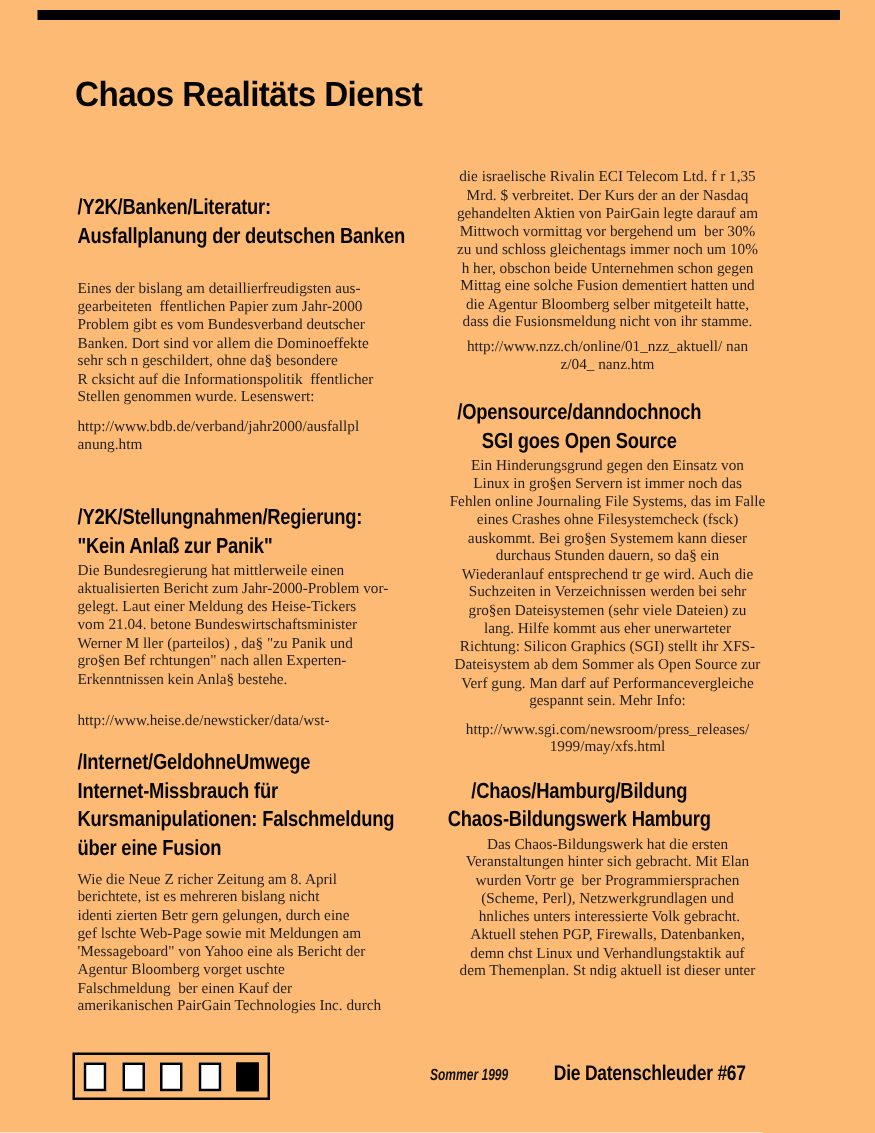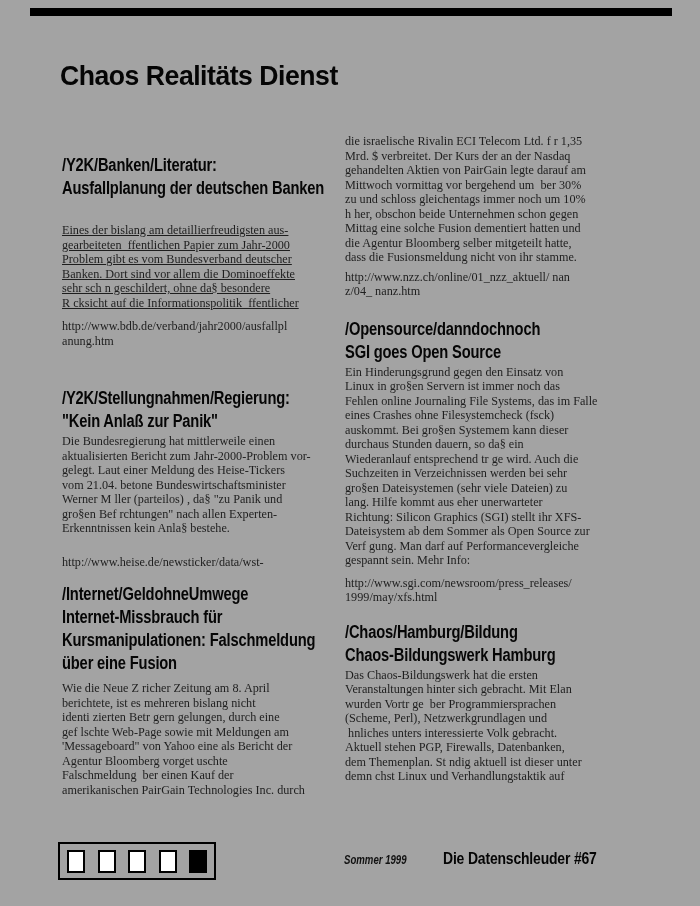--- a/index.html
+++ b/index.html
@@ -1,41 +1,41 @@
 <!DOCTYPE html>
 <html><head>
 <meta charset="utf-8">
 <style>
   html,body{margin:0;padding:0;background:#ffffff;}
   .page{
-    position:relative;width:700px;height:906px;background:#a3a3a3;overflow:hidden;
+    position:relative;width:700px;height:906px;background:#fdba74;overflow:hidden;
     font-family:"Liberation Serif","DejaVu Serif",serif;color:#1e1e1e;
   }
   .top-bar{position:absolute;left:30px;top:8px;width:642px;height:8px;background:#000;}
   .title{
     position:absolute;left:60px;top:61px;margin:0;
     font-family:"Liberation Sans","DejaVu Sans",sans-serif;font-weight:bold;
     font-size:28px;line-height:30px;letter-spacing:-0.5px;color:#050505;
     transform:scaleX(.95);transform-origin:0 0;white-space:pre;
   }
   .col{position:absolute;}
   .col-left{left:62px;top:154px;width:278px;}
-  .col-right{left:345px;top:134px;width:282px;}
+  .col-right{left:345px;top:134px;width:282px;text-align:center;}
   .article{margin:0;}
   .heading{margin:0;}
   .h-line{
     font-family:"Liberation Sans","DejaVu Sans",sans-serif;font-weight:bold;
     font-size:17.5px;line-height:23px;color:#060606;white-space:pre;
     transform:scaleX(.84);transform-origin:0 50%;letter-spacing:-0.2px;
   }
   .t-line{font-size:12.2px;line-height:14.5px;white-space:pre;}
   .para{margin:0;}
   
   .col-left  .a-0 .heading{padding-top:0;}
-  .col-left  .a-0 .p-0{padding-top:23px;text-decoration:underline;}
+  .col-left  .a-0 .p-0{padding-top:23px;}
   .col-left  .a-0 .p-1{padding-top:9px;}
   .col-left  .a-1 .heading{padding-top:39px;}
   .col-left  .a-1 .p-0{padding-top:1px;}
   .col-left  .a-1 .p-1{padding-top:7px;margin-top:12px;}
   .col-left  .a-2 .heading{padding-top:14px;}
   .col-left  .a-2 .p-0{padding-top:6px;}
   .col-right .a-0 .p-0{padding-top:0;}
   .col-right .a-0 .p-1{padding-top:5px;}
   .col-right .a-1 .heading{padding-top:19px;}
   .col-right .a-1 .p-0{padding-top:1px;}
@@ -75,20 +75,21 @@
           <div class="h-line">/Y2K/Banken/Literatur:</div>
           <div class="h-line">Ausfallplanung der deutschen Banken</div>
         </div>
         <div class="para p-0">
           <div class="t-line">Eines der bislang am detaillierfreudigsten aus-</div>
           <div class="t-line">gearbeiteten  ffentlichen Papier zum Jahr-2000</div>
           <div class="t-line">Problem gibt es vom Bundesverband deutscher</div>
           <div class="t-line">Banken. Dort sind vor allem die Dominoeffekte</div>
           <div class="t-line">sehr sch n geschildert, ohne da§ besondere</div>
           <div class="t-line">R cksicht auf die Informationspolitik  ffentlicher</div>
+          <div class="t-line">Stellen genommen wurde. Lesenswert:</div>
         </div>
         <div class="para p-1">
           <div class="t-line">http://www.bdb.de/verband/jahr2000/ausfallpl</div>
           <div class="t-line">anung.htm</div>
         </div>
       </div>
       <div class="article a-1">
         <div class="heading">
           <div class="h-line">/Y2K/Stellungnahmen/Regierung:</div>
           <div class="h-line">"Kein Anlaß zur Panik"</div>
@@ -174,22 +175,22 @@
           <div class="h-line">/Chaos/Hamburg/Bildung</div>
           <div class="h-line">Chaos-Bildungswerk Hamburg</div>
         </div>
         <div class="para p-0">
           <div class="t-line">Das Chaos-Bildungswerk hat die ersten</div>
           <div class="t-line">Veranstaltungen hinter sich gebracht. Mit Elan</div>
           <div class="t-line">wurden Vortr ge  ber Programmiersprachen</div>
           <div class="t-line">(Scheme, Perl), Netzwerkgrundlagen und</div>
           <div class="t-line"> hnliches unters interessierte Volk gebracht.</div>
           <div class="t-line">Aktuell stehen PGP, Firewalls, Datenbanken,</div>
+          <div class="t-line">demn chst Linux und Verhandlungstaktik auf</div>
           <div class="t-line">dem Themenplan. St ndig aktuell ist dieser unter</div>
-          <div class="t-line">demn chst Linux und Verhandlungstaktik auf</div>
         </div>
       </div>
     </div>
 
   <div class="check-strip" id="check-strip">
       <div class="check"></div>
       <div class="check"></div>
       <div class="check"></div>
       <div class="check"></div>
       <div class="check filled"></div>

